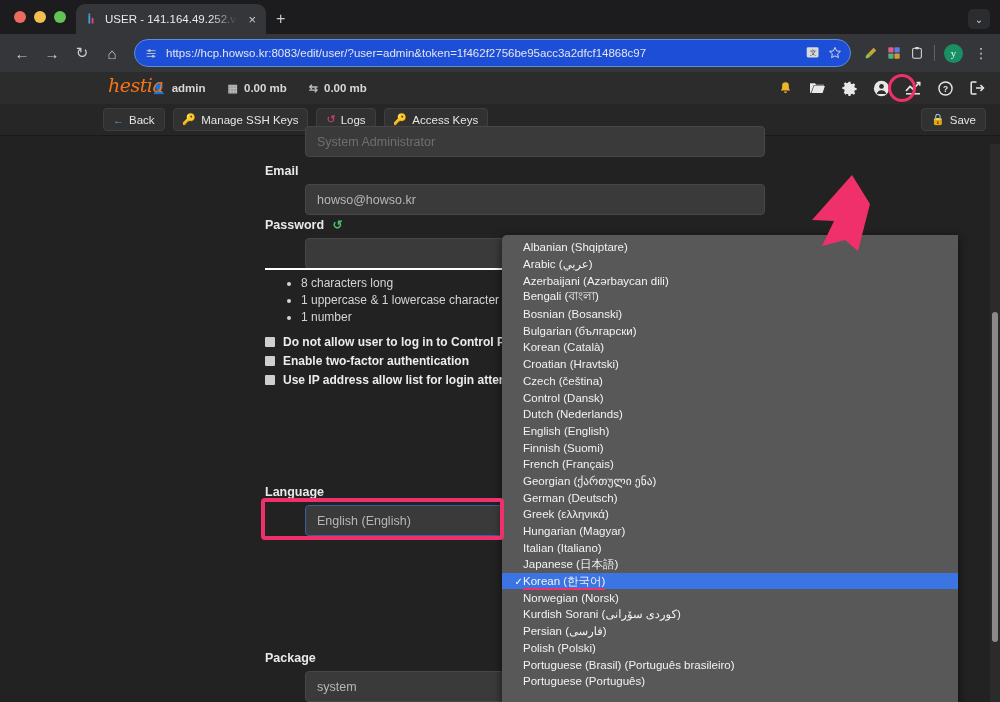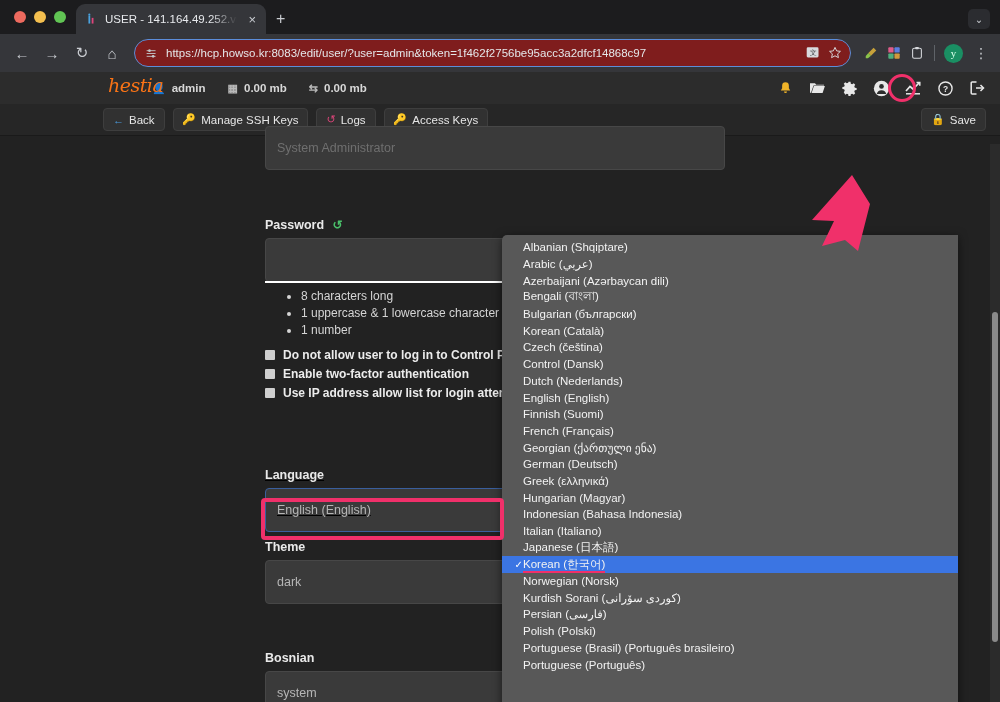--- a/index.html
+++ b/index.html
@@ -45,21 +45,21 @@
 
   .urlbar-row {
     height: 38px; background: #35363a; display: flex; align-items: center;
     padding: 0 8px; gap: 2px;
   }
   .navbtn {
     width: 28px; height: 28px; display: flex; align-items: center; justify-content: center;
     color: #c9ccd1; font-size: 15px; border-radius: 50%;
   }
   .omnibox {
-    flex: 1; height: 28px; background: #7f1d1d; border-radius: 14px;
+    flex: 1; height: 28px; background: #1d4ed8; border-radius: 14px;
     border: 1.5px solid #5b8dd9;
     display: flex; align-items: center; padding: 0 8px 0 10px; gap: 8px;
     margin: 0 6px;
   }
   .omni-url { color: #e4e6e9; font-size: 11.5px; white-space: nowrap; overflow: hidden; flex: 1; }
   .omni-ico { color: #c4c7cb; font-size: 12px; display:flex; align-items:center; }
   .ext-icons { display: flex; align-items: center; gap: 7px; padding-left: 4px; }
   .ext-ico { width: 16px; height: 16px; display:flex; align-items:center; justify-content:center; }
   .avatar-circle {
     width: 19px; height: 19px; border-radius: 50%; background: #1a8f63;
@@ -102,23 +102,23 @@
     padding: 0 9px; white-space: nowrap;
   }
   .tbtn .gly { font-size: 11px; }
   .save-btn { margin-left: auto; }
 
   .form-area { position: absolute; left: 0; top: 64px; width: 1000px; height: 566px; background: #222222; }
 
   .fwrap { position: absolute; left: 265px; top: 0; width: 460px; }
   .flabel { color: #e9e9e9; font-size: 12.5px; font-weight: bold; margin: 0 0 6px 0; display: block; }
   .finput {
-    width: 460px; height: 44px; background: #3a3a3a; border: 1px solid #474747;
+    width: 460px; height: 31px; background: #3a3a3a; border: 1px solid #474747;
     border-radius: 4px; color: #b6b6b6; font-size: 12.5px;
-    display: flex; align-items: center; padding: 0 11px;
+    display: flex; align-items: center; padding: 0 11px; margin-left: 40px;
   }
   .finput.clipped { color: #6f6f6f; }
   .pw-line { width: 460px; height: 2px; background: #ffffff; margin-top: -1px; }
   .hint { color: #c9c9c9; font-size: 12px; margin-top: 10px; }
   .hint-list { margin: 6px 0 0 36px; color: #d5d5d5; font-size: 12px; line-height: 1.33; }
   .hint-list li { margin-bottom: 1px; }
 
   .cbrow { display: flex; align-items: center; gap: 8px; margin-top: 5px; }
   .cbox { width: 10px; height: 10px; background: #cfcfcf; border-radius: 1px; flex: none; }
   .cblabel { color: #ececec; font-size: 12px; font-weight: bold; }
@@ -323,20 +323,24 @@
         <span>Save</span>
       </span>
     </div>
 
     <div class="form-area">
 
       <div class="fwrap" style="top:-10px;">
         <div class="finput clipped">System Administrator</div>
       </div>
 
+      <div class="fwrap" style="top:28px;">
+        <span class="flabel">Email</span>
+        <div class="finput">howso@howso.kr</div>
+      </div>
 
       <div class="fwrap" style="top:82px;">
         <span class="flabel">
           <span>Password</span>
           <span style="color:#4ac06a; margin-left:5px; font-size:12px;">↺</span>
         </span>
         <div class="finput"></div>
         <div class="pw-line"></div>
         <ul class="hint-list">
           <li>8 characters long</li>
@@ -353,33 +357,29 @@
             <span class="cbox"></span>
             <span class="cblabel">Enable two-factor authentication</span>
           </div>
           <div class="cbrow">
             <span class="cbox"></span>
             <span class="cblabel">Use IP address allow list for login attempts</span>
           </div>
         </div>
       </div>
 
-      <div class="fwrap" style="top:332px;text-decoration:underline;">
+      <div class="fwrap" style="top:349px;">
         <span class="flabel">Language</span>
         <div class="finput lang-input-focus">English (English)</div>
       </div>
 
-      <div class="fwrap" style="top:404px;">
-        <span class="flabel">Theme</span>
-        <div class="finput">dark</div>
-      </div>
 
 
       <div class="fwrap" style="top:515px;">
-        <span class="flabel">Bosnian</span>
+        <span class="flabel">Package</span>
         <div class="finput">system</div>
       </div>
 
     </div>
 
     <div class="dropdown" id="dropdown-list">
         <div class="dd-item">
           <span class="chk"></span>
           <span class="dd-text">Albanian (Shqiptare)</span>
         </div>
@@ -390,28 +390,36 @@
         <div class="dd-item">
           <span class="chk"></span>
           <span class="dd-text">Azerbaijani (Azərbaycan dili)</span>
         </div>
         <div class="dd-item">
           <span class="chk"></span>
           <span class="dd-text">Bengali (বাংলা)</span>
         </div>
         <div class="dd-item">
           <span class="chk"></span>
+          <span class="dd-text">Bosnian (Bosanski)</span>
+        </div>
+        <div class="dd-item">
+          <span class="chk"></span>
           <span class="dd-text">Bulgarian (български)</span>
         </div>
         <div class="dd-item">
           <span class="chk"></span>
           <span class="dd-text">Korean (Català)</span>
         </div>
         <div class="dd-item">
           <span class="chk"></span>
+          <span class="dd-text">Croatian (Hravtski)</span>
+        </div>
+        <div class="dd-item">
+          <span class="chk"></span>
           <span class="dd-text">Czech (čeština)</span>
         </div>
         <div class="dd-item">
           <span class="chk"></span>
           <span class="dd-text">Control (Dansk)</span>
         </div>
         <div class="dd-item">
           <span class="chk"></span>
           <span class="dd-text">Dutch (Nederlands)</span>
         </div>
@@ -435,24 +443,20 @@
           <span class="chk"></span>
           <span class="dd-text">German (Deutsch)</span>
         </div>
         <div class="dd-item">
           <span class="chk"></span>
           <span class="dd-text">Greek (ελληνικά)</span>
         </div>
         <div class="dd-item">
           <span class="chk"></span>
           <span class="dd-text">Hungarian (Magyar)</span>
-        </div>
-        <div class="dd-item">
-          <span class="chk"></span>
-          <span class="dd-text">Indonesian (Bahasa Indonesia)</span>
         </div>
         <div class="dd-item">
           <span class="chk"></span>
           <span class="dd-text">Italian (Italiano)</span>
         </div>
         <div class="dd-item">
           <span class="chk"></span>
           <span class="dd-text">Japanese (日本語)</span>
         </div>
         <div class="dd-item selected">

